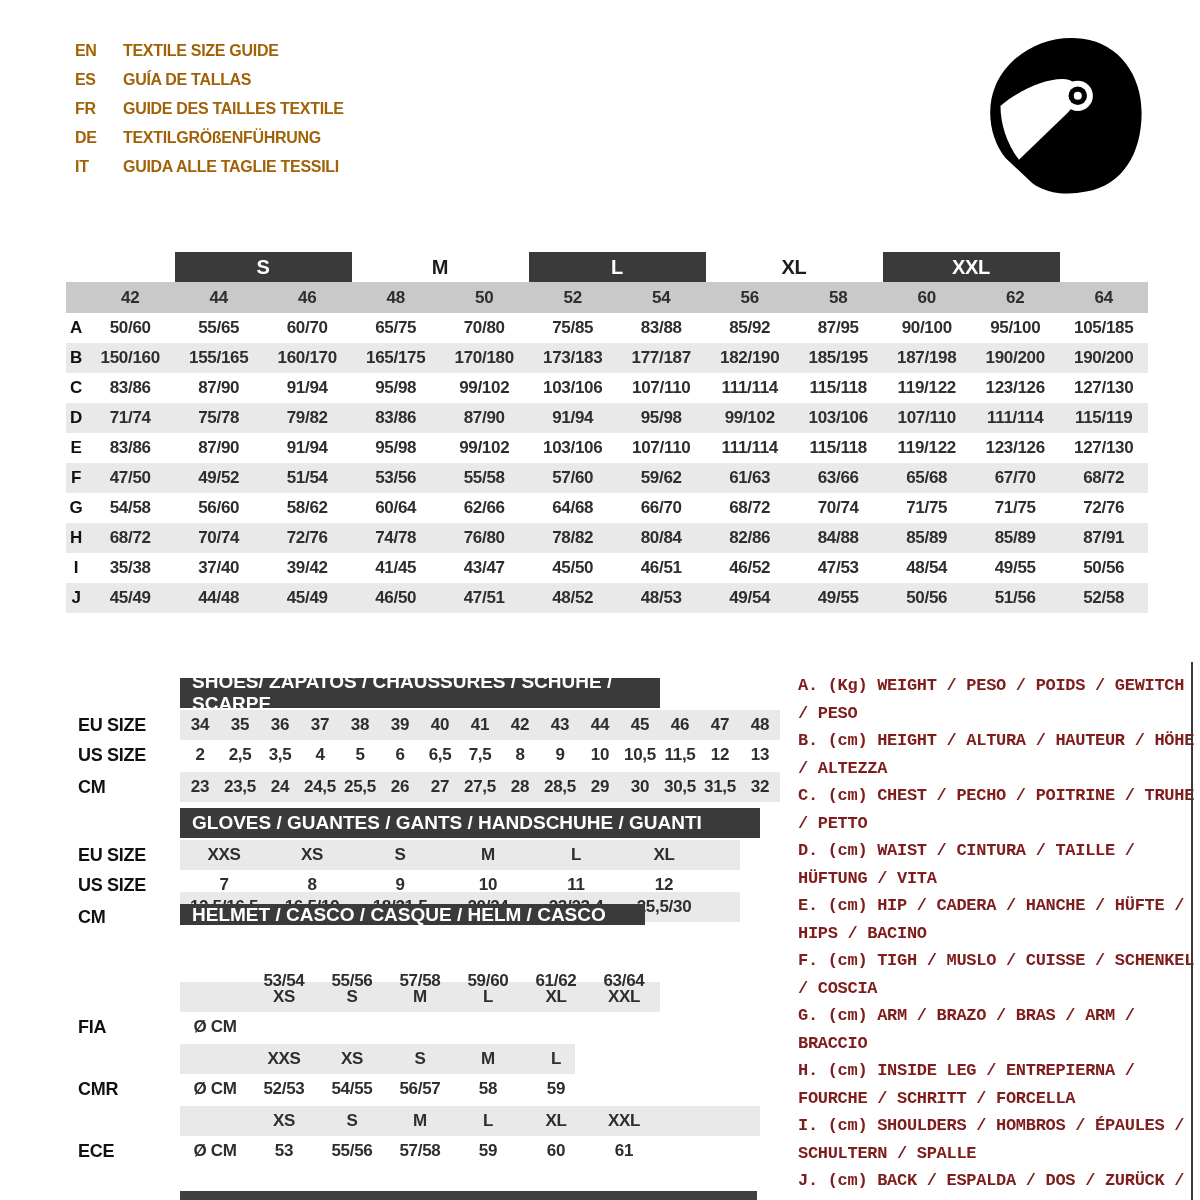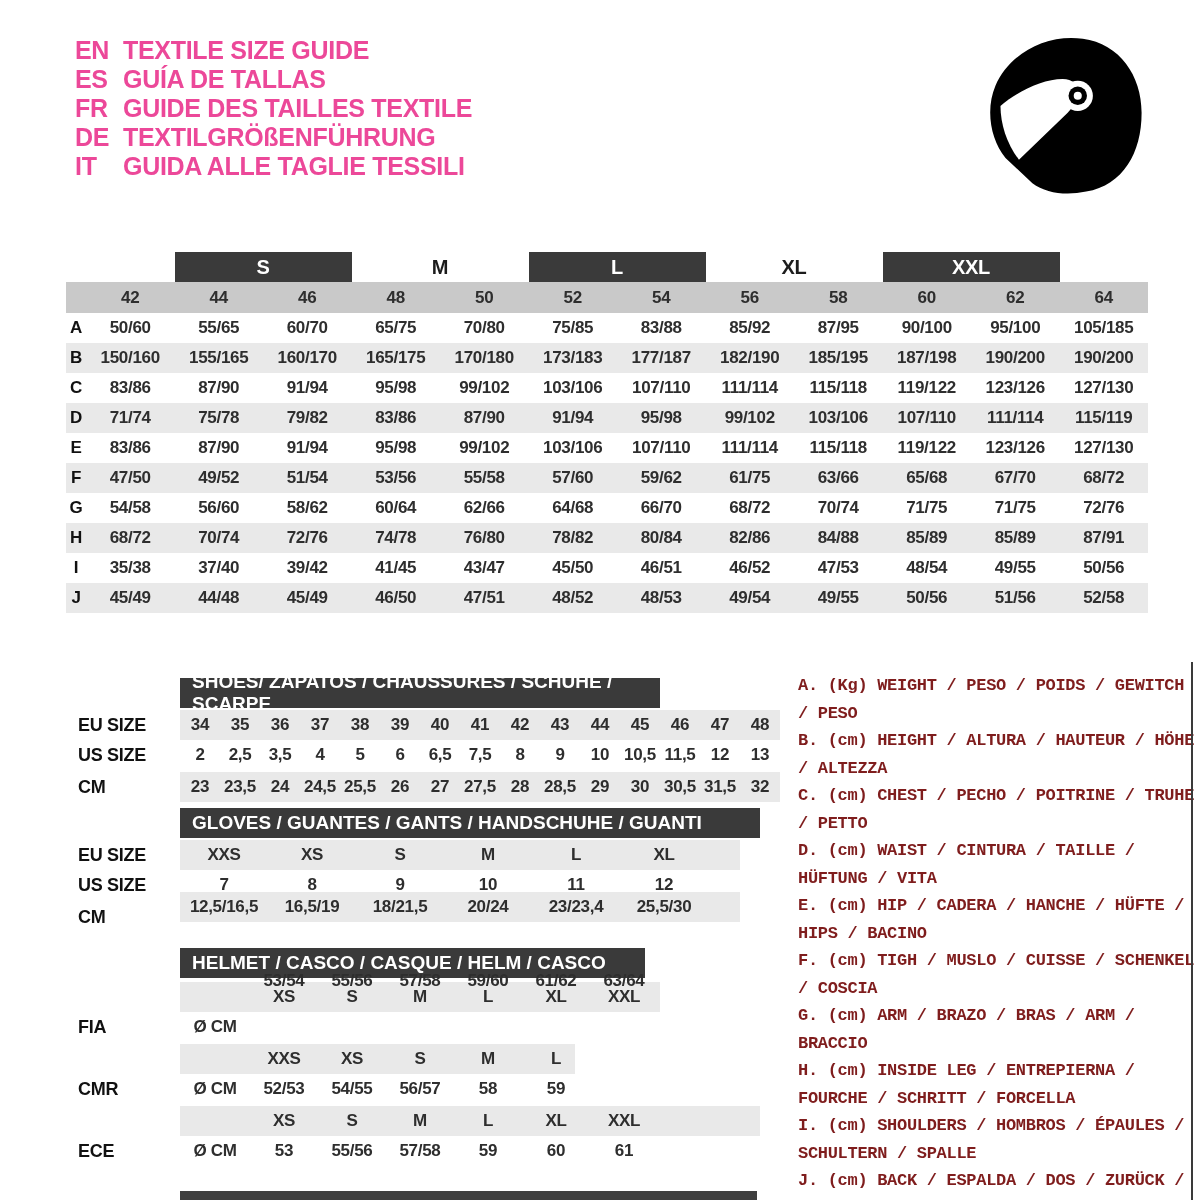--- a/index.html
+++ b/index.html
@@ -9,21 +9,21 @@
     --stripe-bg:#e9e9e9;
     --text:#2e2e2e;
   }
   html,body{margin:0;padding:0;background:#fff;}
   .page{position:relative;width:1200px;height:1200px;background:#fff;overflow:hidden;
         font-family:"Liberation Sans",sans-serif;font-weight:bold;color:var(--text);
         letter-spacing:-0.3px;}
   .abs{position:absolute;}
 
   
-  .langs{left:75px;top:36px;font-size:25px;color:#ec4899;}
+  .langs{left:75px;top:36px;font-size:16px;color:#a16207;}
   .lrow{display:flex;line-height:29px;}
   .lcode{width:48px;}
 
   
   .bar{background:var(--header-bar);color:#fff;font-size:19px;display:flex;align-items:center;
        padding-left:12px;box-sizing:border-box;letter-spacing:0;}
 
   
   .ggrid{display:grid;grid-template-columns:20px repeat(12,1fr);height:100%;}
   .gbox{background:var(--size-box);color:#fff;display:flex;align-items:center;justify-content:center;font-size:20px;}
@@ -204,21 +204,21 @@
     <div class="mrow abs stripe" style="top:463px">
         <span class="mletter">F</span>
         <div class="mvals">
           <span>47/50</span>
           <span>49/52</span>
           <span>51/54</span>
           <span>53/56</span>
           <span>55/58</span>
           <span>57/60</span>
           <span>59/62</span>
-          <span>61/75</span>
+          <span>61/63</span>
           <span>63/66</span>
           <span>65/68</span>
           <span>67/70</span>
           <span>68/72</span>
         </div>
       </div>
     <div class="mrow abs" style="top:493px">
         <span class="mletter">G</span>
         <div class="mvals">
           <span>54/58</span>
@@ -383,21 +383,21 @@
           <span>16,5/19</span>
           <span>18/21,5</span>
           <span>20/24</span>
           <span>23/23,4</span>
           <span>25,5/30</span>
         </div>
       </div>
   </div>
 
   <div>
-    <div class="bar abs" style="left:180px;top:948px;width:465px;height:30px">HELMET / CASCO / CASQUE / HELM / CASCO</div>
+    <div class="bar abs" style="left:180px;top:904px;width:465px;height:21px">HELMET / CASCO / CASQUE / HELM / CASCO</div>
 
     <div class="band abs stripe" style="top:982px;width:480px">
         <div class="cells helm-cells">
           <span>XS</span>
           <span>S</span>
           <span>M</span>
           <span>L</span>
           <span>XL</span>
           <span>XXL</span>
         </div>

